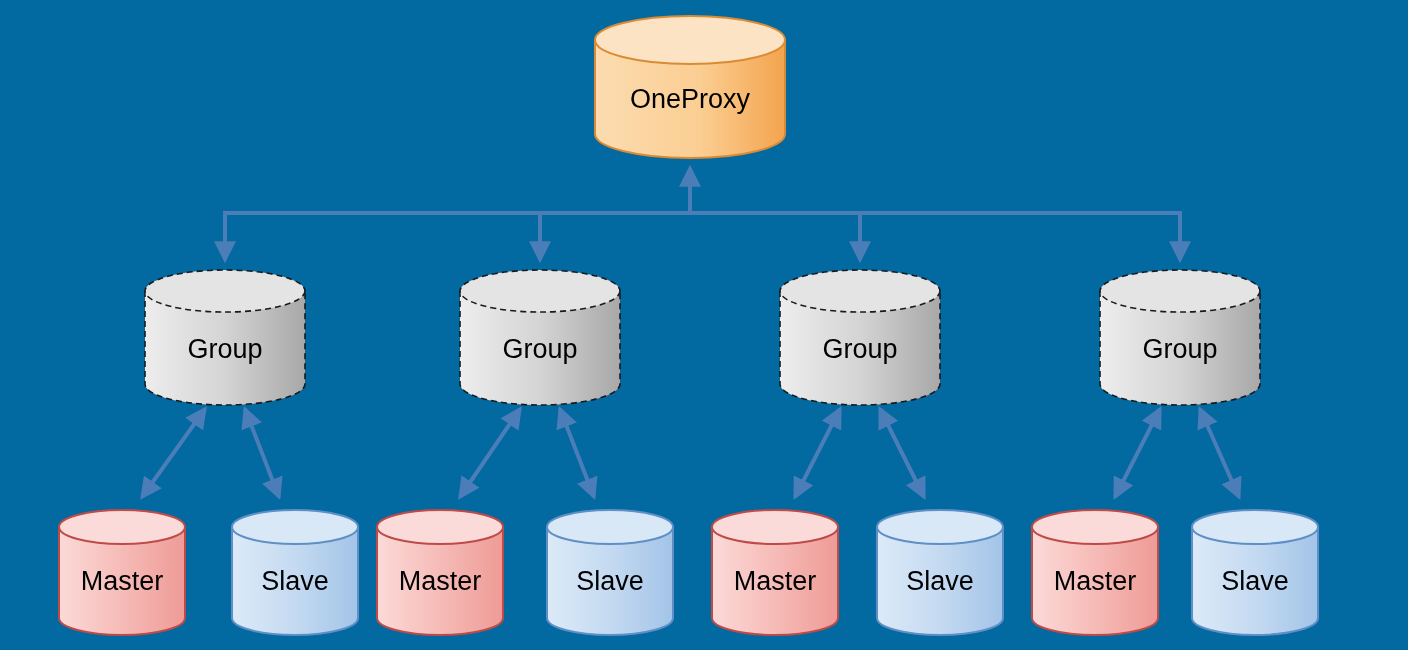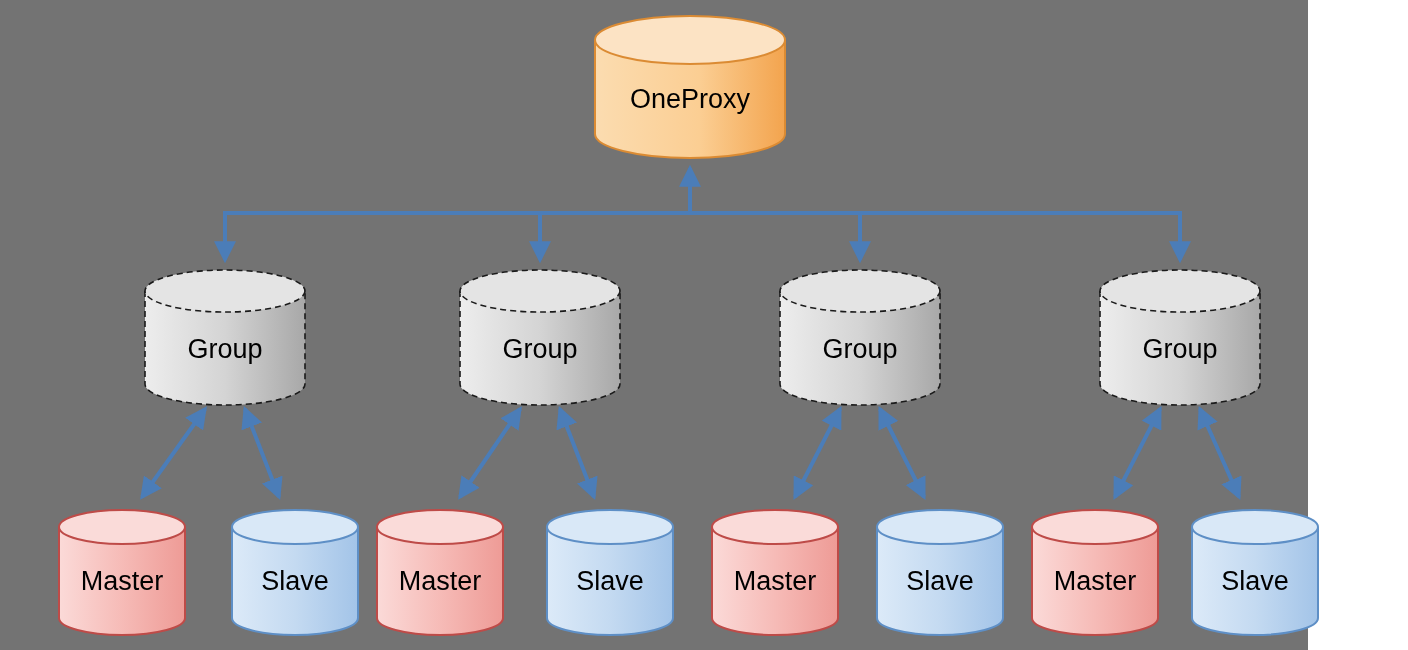--- a/index.html
+++ b/index.html
@@ -1,17 +1,17 @@
 <!DOCTYPE html>
 <html><head>
 <meta charset="utf-8">
 <style>
   html,body{margin:0;padding:0;background:#ffffff;}
   body{width:1408px;height:650px;overflow:hidden;}
-  .stage{position:relative;width:1308px;height:650px;background:#737373;}
+  .stage{position:relative;width:1408px;height:650px;background:#0369a1;}
   svg{display:block;}
   text{
     font-family:"Liberation Sans", sans-serif;
     font-size:27px;
     fill:#000000;
     text-anchor:middle;
   }
   .arrow{stroke:#4B7DB8;stroke-width:4;fill:none;}
   .arrowhead{fill:#4B7DB8;}
   .proxy-body{fill:url(#gProxy);stroke:#DB8B33;stroke-width:2;}

